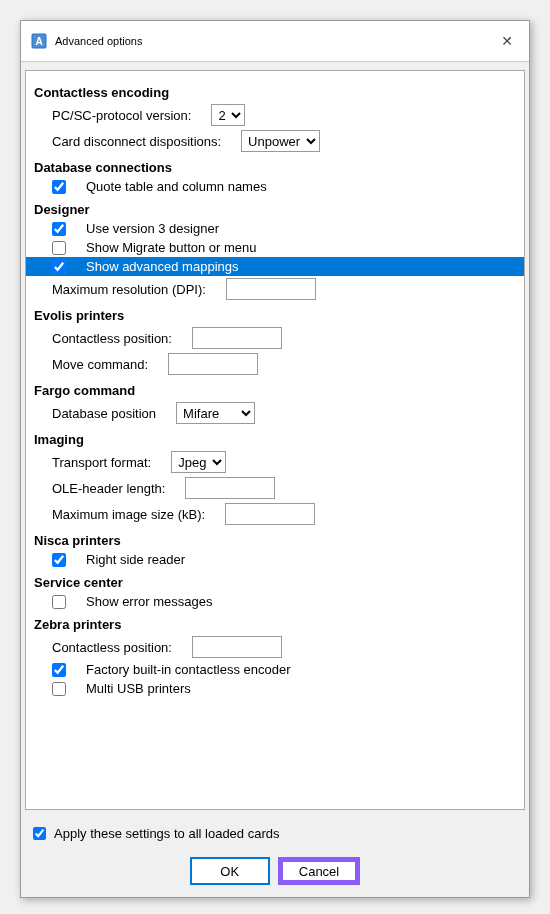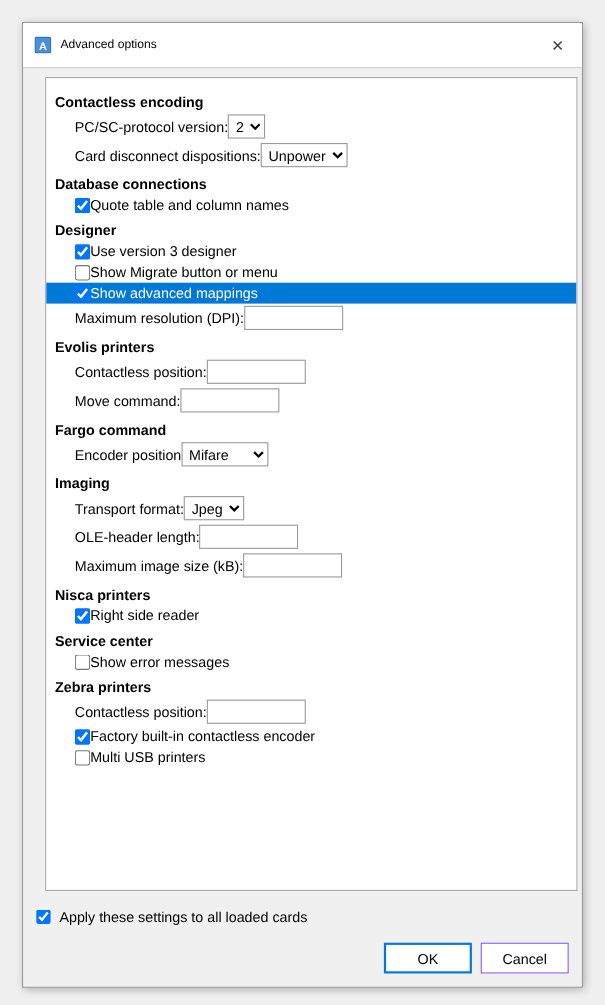--- a/index.html
+++ b/index.html
@@ -47,41 +47,40 @@
       border: 1px solid transparent;
       cursor: pointer;
       font-size: 14px;
       display: flex;
       align-items: center;
       justify-content: center;
       color: #444;
     }
     .content {
       padding: 8px 4px;
-      margin-left: 16px;
     }
     .main-panel {
       border: 1px solid #aaa;
       background: white;
       padding: 8px 6px;
       height: 740px;
       overflow-y: auto;
     }
     .section-header {
       font-weight: bold;
       color: #000;
       margin-top: 6px;
       margin-bottom: 2px;
       padding-left: 2px;
     }
     .row {
       display: flex;
       align-items: center;
       padding: 2px 0 2px 20px;
-      gap: 0;
+      gap: 20px;
     }
     .row.selected {
       background: #0078d7;
       color: white;
       margin: 0 -6px;
       padding-left: 26px;
     }
     .row label {
       color: inherit;
     }
@@ -112,29 +111,29 @@
     }
     .footer {
       padding: 8px 12px;
       display: flex;
       align-items: center;
       gap: 8px;
     }
     .btn-row {
       padding: 8px 12px 12px 12px;
       display: flex;
-      justify-content: flex-end;
+      justify-content: center;
       gap: 8px;
     }
     .btn {
       min-width: 80px;
       height: 28px;
       padding: 0 16px;
       font-size: 13px;
-      border: 1px solid #8b5cf6;
+      border: 5px solid #8b5cf6;
       background: white;
       cursor: pointer;
       color: #000;
     }
     .btn.default-btn {
       border: 2px solid #0078d7;
     }
   </style>
 </head>
 <body>
@@ -200,21 +199,21 @@
         <label class="label-text">Contactless position:</label>
         <input type="text" style="width: 90px;">
       </div>
       <div class="row">
         <label class="label-text">Move command:</label>
         <input type="text" style="width: 90px;">
       </div>
 
       <div class="section-header">Fargo command</div>
       <div class="row">
-        <label class="label-text">Encoder position</label>
+        <label class="label-text">Database position</label>
         <select>
           <option>Mifare</option>
           <option>Standard</option>
           <option>HID</option>
         </select>
       </div>
 
       <div class="section-header">Imaging</div>
       <div class="row">
         <label class="label-text">Transport format:</label>

